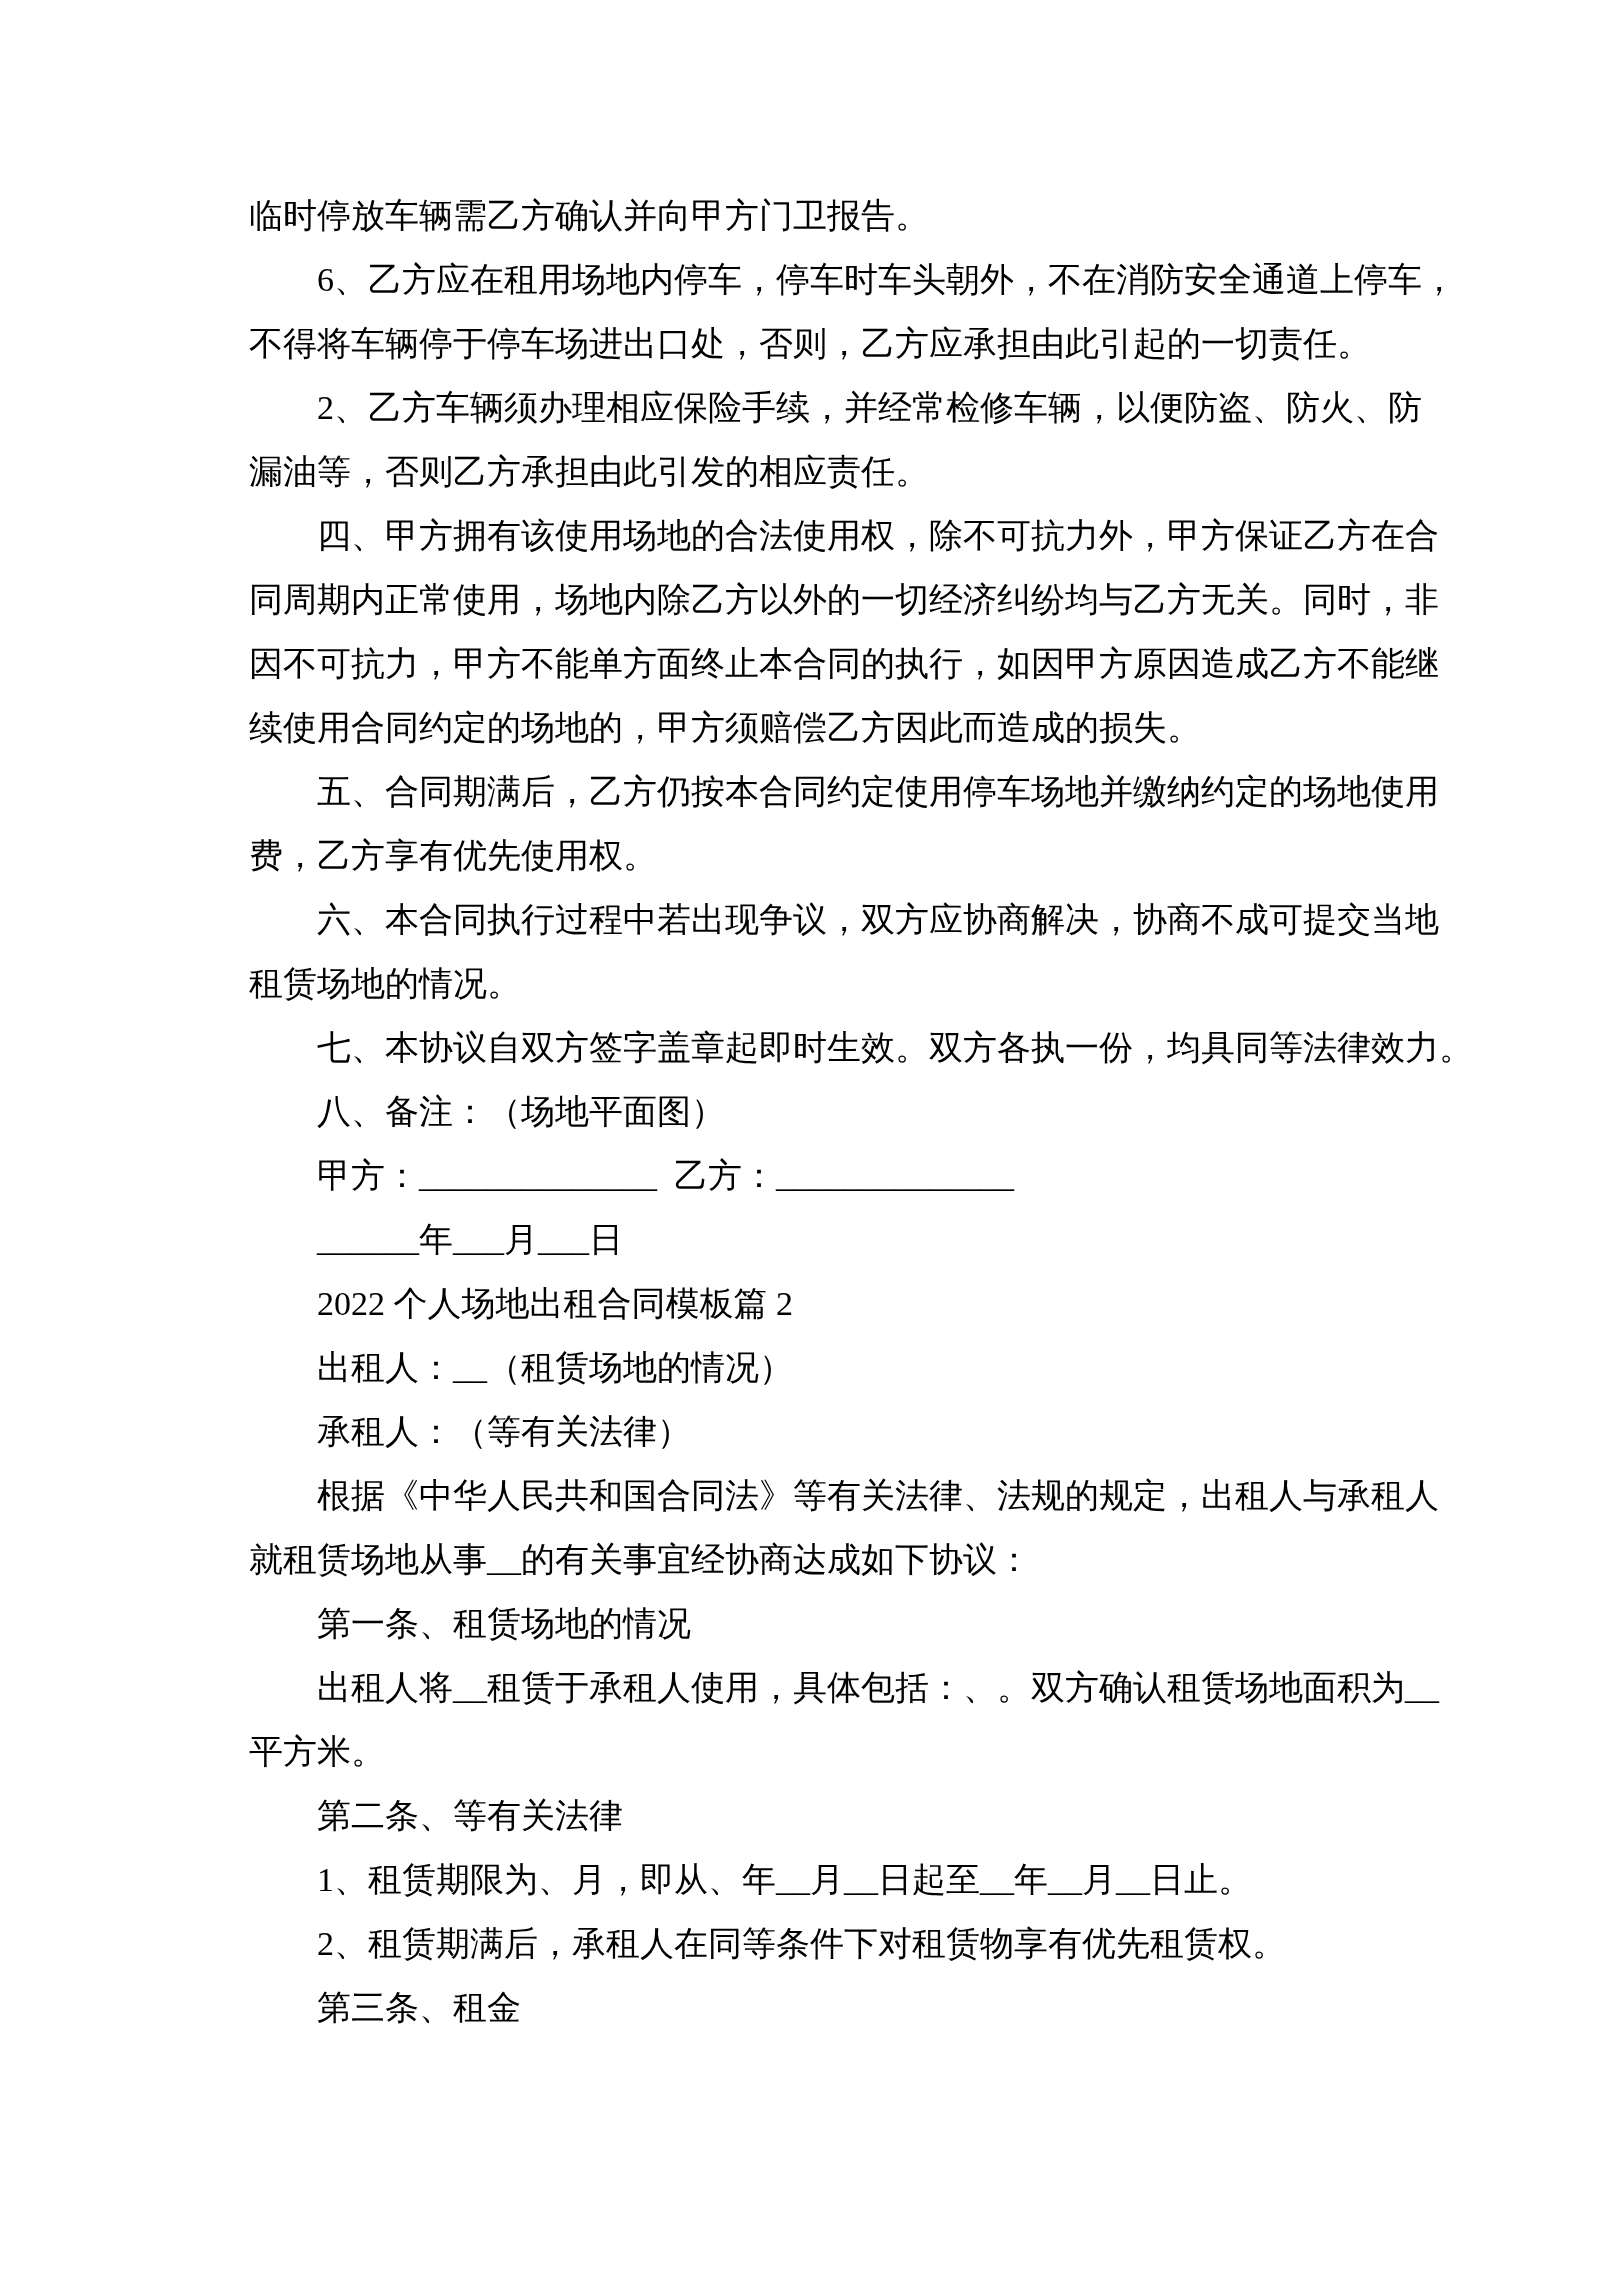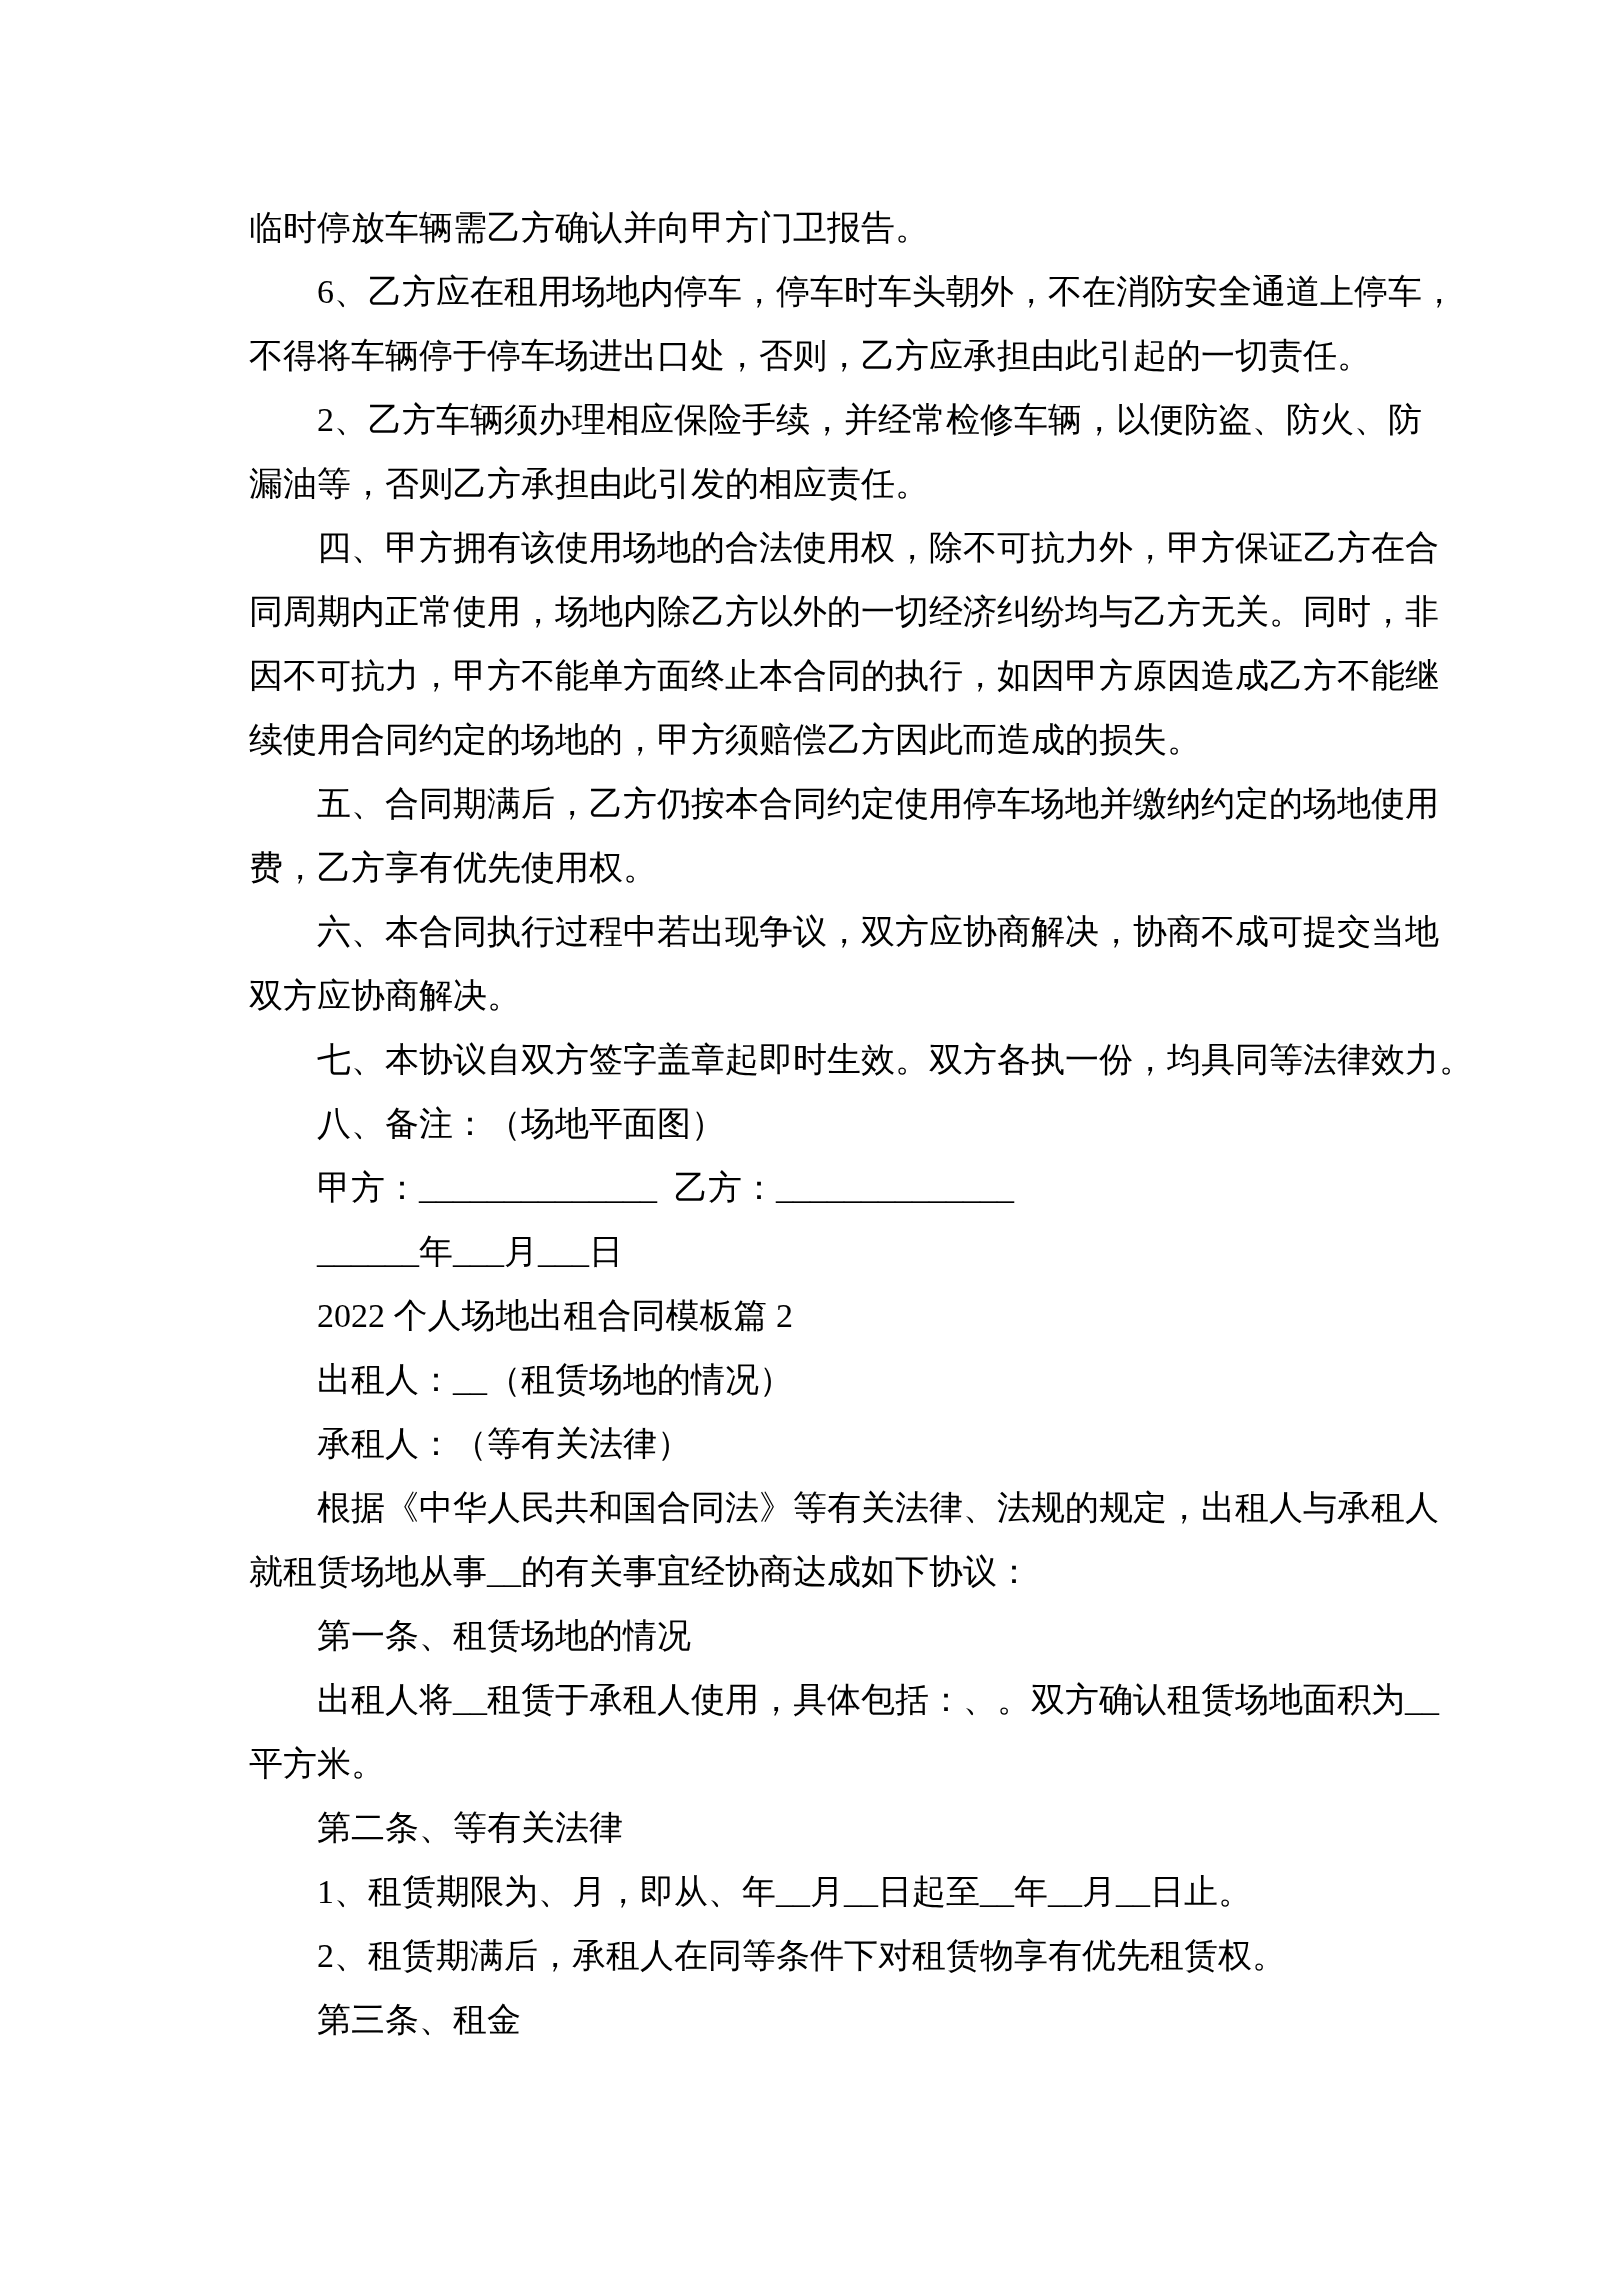--- a/index.html
+++ b/index.html
@@ -11,21 +11,21 @@
     position: relative;
     width: 1623px;
     height: 2295px;
     background: #ffffff;
     overflow: hidden;
     font-family: "Liberation Serif", "DejaVu Serif", serif;
   }
   .doc {
     position: absolute;
     left: 249px;
-    top: 196px;
+    top: 184px;
     width: 1178px;
     color: #000000;
     font-family: Liberation Serif, serif;
   }
   .line {
     font-size: 34px;
     line-height: 64px;
     height: 64px;
     white-space: pre;
     letter-spacing: 0px;
@@ -45,21 +45,21 @@
       <div class="line">不得将车辆停于停车场进出口处，否则，乙方应承担由此引起的一切责任。</div>
       <div class="line indent">2、乙方车辆须办理相应保险手续，并经常检修车辆，以便防盗、防火、防</div>
       <div class="line">漏油等，否则乙方承担由此引发的相应责任。</div>
       <div class="line indent">四、甲方拥有该使用场地的合法使用权，除不可抗力外，甲方保证乙方在合</div>
       <div class="line">同周期内正常使用，场地内除乙方以外的一切经济纠纷均与乙方无关。同时，非</div>
       <div class="line">因不可抗力，甲方不能单方面终止本合同的执行，如因甲方原因造成乙方不能继</div>
       <div class="line">续使用合同约定的场地的，甲方须赔偿乙方因此而造成的损失。</div>
       <div class="line indent">五、合同期满后，乙方仍按本合同约定使用停车场地并缴纳约定的场地使用</div>
       <div class="line">费，乙方享有优先使用权。</div>
       <div class="line indent">六、本合同执行过程中若出现争议，双方应协商解决，协商不成可提交当地</div>
-      <div class="line">双方应协商解决。</div>
+      <div class="line">租赁场地的情况。</div>
       <div class="line indent">七、本协议自双方签字盖章起即时生效。双方各执一份，均具同等法律效力。</div>
       <div class="line indent">八、备注：（场地平面图）</div>
       <div class="line indent">甲方：______________  乙方：______________</div>
       <div class="line indent">______年___月___日</div>
       <div class="line indent">2022 个人场地出租合同模板篇 2</div>
       <div class="line indent">出租人：__（租赁场地的情况）</div>
       <div class="line indent">承租人：（等有关法律）</div>
       <div class="line indent">根据《中华人民共和国合同法》等有关法律、法规的规定，出租人与承租人</div>
       <div class="line">就租赁场地从事__的有关事宜经协商达成如下协议：</div>
       <div class="line indent">第一条、租赁场地的情况</div>

